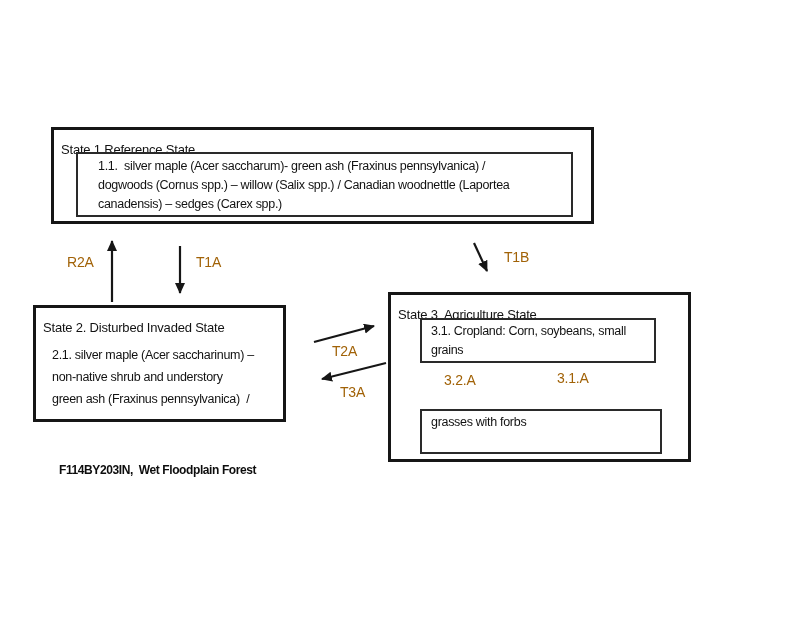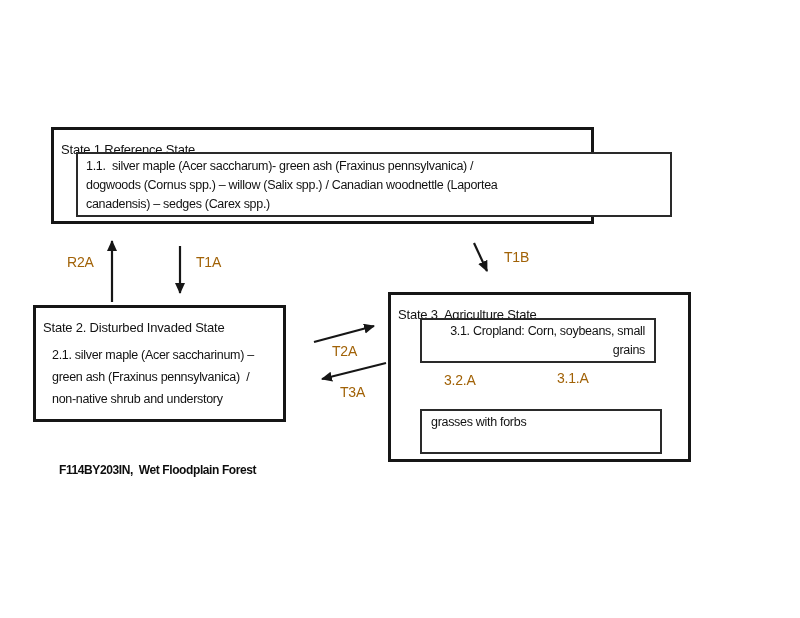--- a/index.html
+++ b/index.html
@@ -36,24 +36,24 @@
     box-sizing: border-box;
     border: 2px solid #2a2a2a;
     background: #ffffff;
   }
   .ln {
     font-size: 12.5px;
     letter-spacing: -0.3px;
     line-height: 19px;
     white-space: pre;
   }
-  .box1-inner { left: 22px; top: 22px; width: 596px; height: 65px; padding: 3px 8px; }
+  .box1-inner { left: 22px; top: 22px; width: 497px; height: 65px; padding: 3px 20px; }
   .state2-lines { position: absolute; left: 16px; top: 36px; line-height: 22px; }
   .state2-lines .ln { line-height: 22px; }
-  .box31 { left: 29px; top: 23px; width: 236px; height: 45px; padding: 2px 9px; text-align: right; }
+  .box31 { left: 29px; top: 23px; width: 236px; height: 45px; padding: 2px 9px; }
   .box32 { left: 29px; top: 114px; width: 242px; height: 45px; padding: 2px 9px; }
   .alabel {
     position: absolute;
     font-size: 14px;
     letter-spacing: -0.2px;
     white-space: pre;
     color: #a16207;
   }
   .footer-title {
     position: absolute;
@@ -92,22 +92,22 @@
       <div class="ln">1.1.  silver maple (Acer saccharum)- green ash (Fraxinus pennsylvanica) /</div>
       <div class="ln">dogwoods (Cornus spp.) – willow (Salix spp.) / Canadian woodnettle (Laportea</div>
       <div class="ln">canadensis) – sedges (Carex spp.)</div>
     </div>
   </div>
 
   <div class="sbox" style="left:33px; top:305px; width:253px; height:117px;">
     <div class="stitle">State 2. Disturbed Invaded State</div>
     <div class="state2-lines">
       <div class="ln">2.1. silver maple (Acer saccharinum) –</div>
+      <div class="ln">non-native shrub and understory</div>
       <div class="ln">green ash (Fraxinus pennsylvanica)  /</div>
-      <div class="ln">non-native shrub and understory</div>
     </div>
   </div>
 
   <div class="sbox" style="left:388px; top:292px; width:303px; height:170px;">
     <div class="stitle">State 3  Agriculture State</div>
     <div class="inner box31">
       <div class="ln">3.1. Cropland: Corn, soybeans, small</div>
       <div class="ln">grains</div>
     </div>
     <div class="inner box32">

